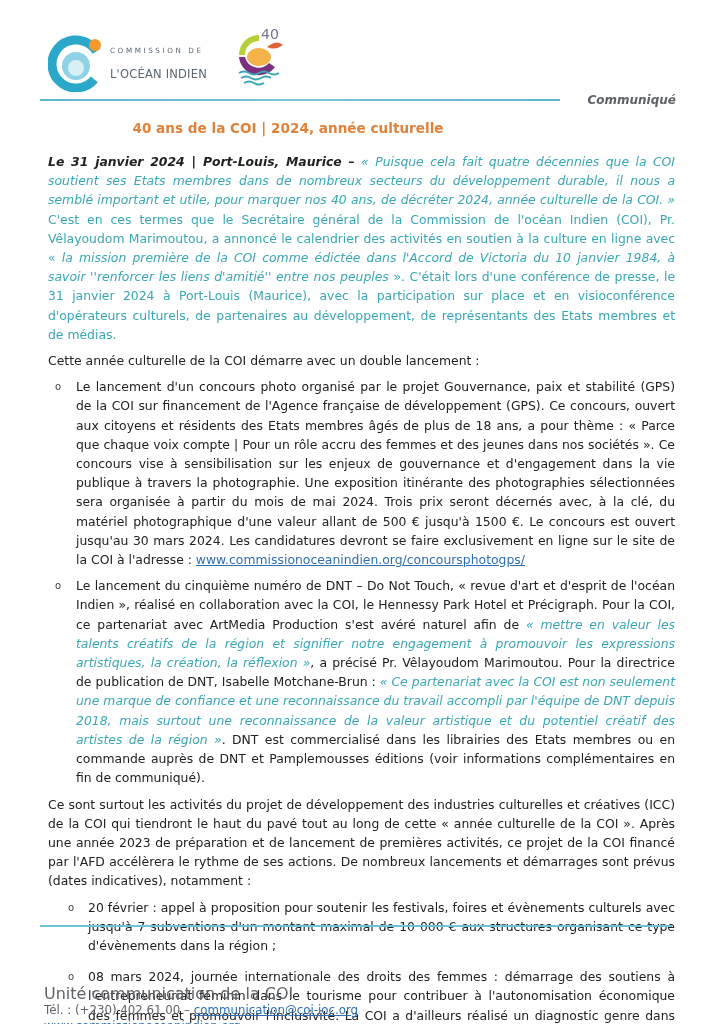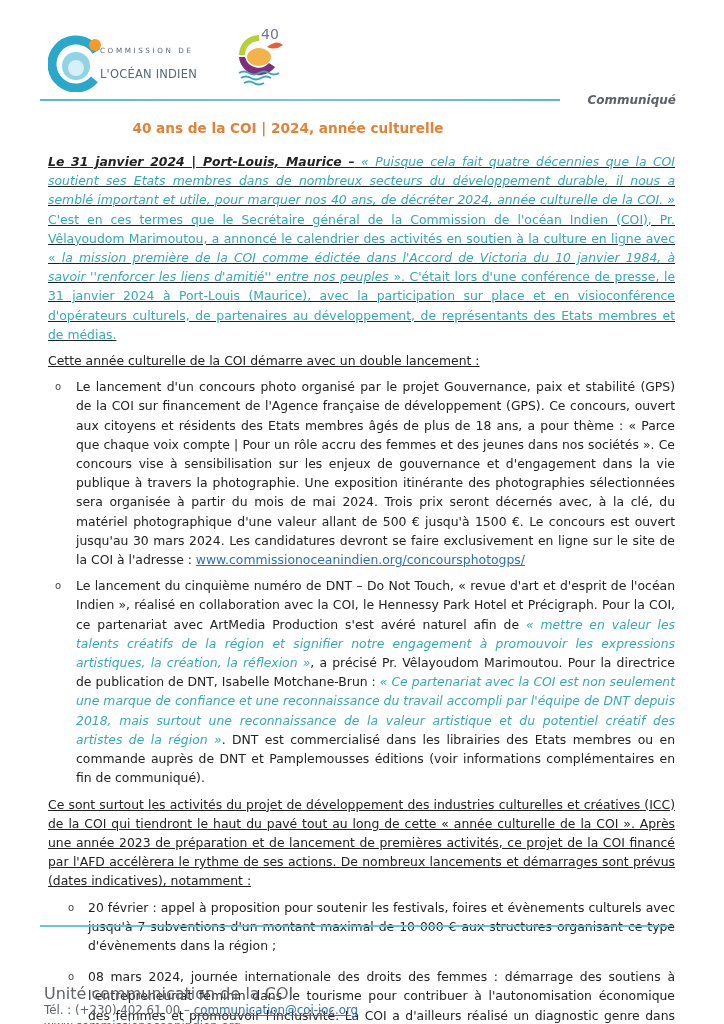--- a/index.html
+++ b/index.html
@@ -2,35 +2,35 @@
 <html><head>
 <meta charset="utf-8">
 <style>
   html, body { margin: 0; padding: 0; background: #ffffff; }
   body { width: 724px; height: 1024px; position: relative; overflow: hidden;
          font-family: "DejaVu Sans", "Liberation Sans", sans-serif; color: #222; }
   .page { position: absolute; left: 0; top: 0; width: 724px; height: 1024px; }
 
   
   .logo-coi { position: absolute; left: 48px; top: 32px; width: 60px; height: 60px; }
-  .logo-coi-text { position: absolute; left: 100px; top: 47px; color: #5a6772; line-height: 1; }
+  .logo-coi-text { position: absolute; left: 110px; top: 47px; color: #5a6772; line-height: 1; }
   .logo-coi-text .l1 { font-size: 7.2px; letter-spacing: 2.6px; display: block; }
   .logo-coi-text .l2 { font-size: 11.5px; letter-spacing: 0.2px; display: block; margin-top: 15px; }
   .logo-40 { position: absolute; left: 231px; top: 25px; width: 56px; height: 64px; }
   .rule-top { position: absolute; left: 40px; top: 99px; width: 520px; height: 2px;
               background: linear-gradient(90deg, #5fb6cf, #7cc3d6 50%, #5fb6cf); }
   .communique { position: absolute; right: 48px; top: 93px; font-size: 12px; font-weight: bold;
                 font-style: italic; color: #5d6268; text-align: center; }
   .title { position: absolute; left: 0; width: 576px; top: 120px; text-align: center;
            font-size: 13.6px; font-weight: bold; color: #e0823a; }
 
   
   .body { position: absolute; left: 48px; width: 627px; top: 152px; font-size: 12.4px;
           line-height: 19.2px; text-align: justify; color: #222; }
-  .body p { margin: 0; text-decoration: underline; }
+  .body p { margin: 0; }
   .teal { color: #3aa7b4; }
   .teal-i { color: #3aa7b4; font-style: italic; }
   .lead-bold { font-weight: bold; font-style: italic; color: #222; }
   .p-gap { margin-top: 7px !important; }
   ul.lst { list-style: none; margin: 0; padding: 0; }
   ul.lst li { position: relative; margin-top: 7px; }
   ul.lst1 li { padding-left: 28px; }
   ul.lst1 li .blt { position: absolute; left: 7px; top: 0; }
   ul.lst2 li { padding-left: 40px; }
   ul.lst2 li .blt { position: absolute; left: 20px; top: 0; }

